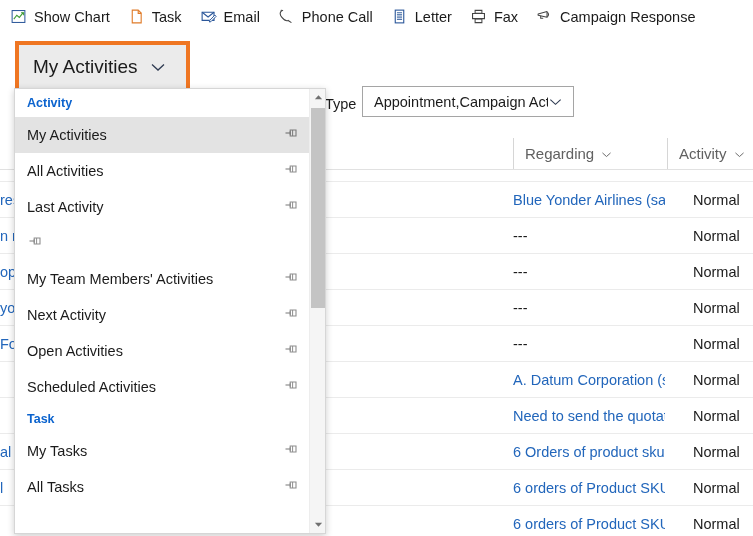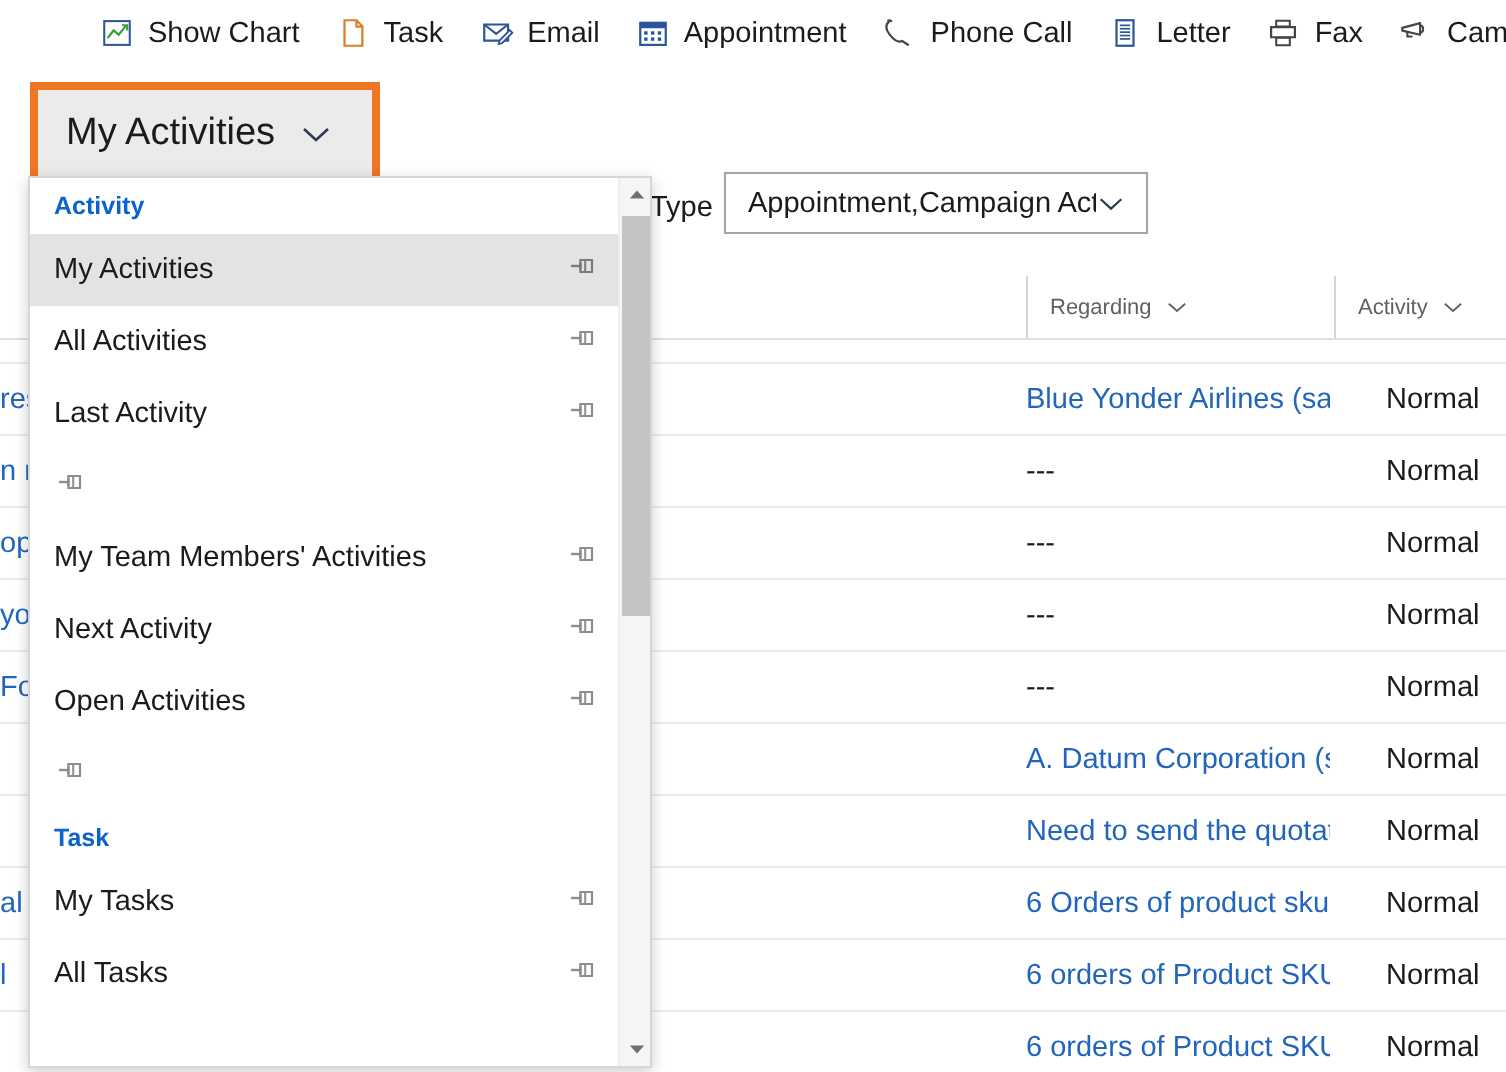--- a/index.html
+++ b/index.html
@@ -7,21 +7,21 @@
     width: 753px; height: 536px;
     background: #ffffff;
     font-family: "Liberation Sans", sans-serif;
     overflow: hidden;
   }
   #root { position: relative; width: 753px; height: 536px; background: #fff; }
 
   
   .cmdbar {
     position: absolute; left: 0; top: 0; width: 753px; height: 33px;
-    display: flex; align-items: flex-start; background: #fff; padding-left: 40px;
+    display: flex; align-items: flex-start; background: #fff;
   }
   .cmd {
     display: flex; align-items: center; gap: 7px;
     height: 33px; padding: 0 9px;
     font-size: 14.5px; color: #1b1b1b; white-space: nowrap; cursor: pointer;
   }
   .cmd:first-child { padding-left: 10px; }
   .cmd .ico { display: inline-flex; width: 17px; height: 17px; align-items: center; justify-content: center; flex: 0 0 17px; }
   .cmd .ico svg { display: block; }
 
@@ -49,21 +49,21 @@
     padding: 0 10px 0 11px; cursor: pointer;
   }
   .typebox .tv { font-size: 14.5px; color: #1b1b1b; white-space: nowrap; overflow: hidden; }
   .typebox .chev { width: 15px; height: 15px; flex: 0 0 15px; }
 
   
   .grid { position: absolute; left: 0; top: 105px; width: 753px; height: 398px; }
   .ghead { position: relative; height: 32px; border-bottom: 1px solid #e1e1e1; }
   .ghcell {
     position: absolute; top: 0; height: 31px; display: flex; align-items: center; gap: 6px;
-    font-size: 11px; color: #616161; cursor: pointer;
+    font-size: 15px; color: #616161; cursor: pointer;
   }
   .ghcell.sep { border-left: 1px solid #d6d6d6; padding-left: 11px; }
   .ghcell .chev { width: 13px; height: 13px; }
 
   .grow {
     position: relative; height: 36px; border-bottom: 1px solid #ebebeb; background: #fff;
   }
   .grow.partial { height: 12px; overflow: hidden; border-bottom: 1px solid #ebebeb; }
   .gcell { position: absolute; top: 0; height: 36px; display: flex; align-items: center;
            font-size: 14.5px; white-space: nowrap; overflow: hidden; }
@@ -125,37 +125,20 @@
       </div>
       <div class="cmd">
         <span class="ico">
           <svg width="17" height="17" viewBox="0 0 20 20">
             <path d="M2.5 5 h14 v9.5 h-14 z" fill="#fff" stroke="#2b579a" stroke-width="1.3"></path>
             <path d="M2.5 5 L9.5 10.5 L16.5 5" fill="none" stroke="#2b579a" stroke-width="1.3"></path>
             <path d="M11.5 14.5 L17.5 8.3 L19 9.8 L13 16 L11 16.5 Z" fill="#fff" stroke="#2b579a" stroke-width="1.1"></path>
           </svg>
         </span>
         <span>Email</span>
-      </div>
-      <div class="cmd">
-        <span class="ico">
-          <svg width="17" height="17" viewBox="0 0 20 20">
-            <rect x="2.5" y="4" width="15" height="13" fill="none" stroke="#2b579a" stroke-width="1.3"></rect>
-            <rect x="2.5" y="4" width="15" height="3.2" fill="#2b579a"></rect>
-            <g fill="#2b579a">
-              <rect x="4.8" y="9" width="2" height="2"></rect>
-              <rect x="8.8" y="9" width="2" height="2"></rect>
-              <rect x="12.8" y="9" width="2" height="2"></rect>
-              <rect x="4.8" y="12.6" width="2" height="2"></rect>
-              <rect x="8.8" y="12.6" width="2" height="2"></rect>
-              <rect x="12.8" y="12.6" width="2" height="2"></rect>
-            </g>
-          </svg>
-        </span>
-        <span>Appointment</span>
       </div>
       <div class="cmd">
         <span class="ico">
           <svg width="17" height="17" viewBox="0 0 20 20">
             <path d="M4 3.5 c-2 1.6 -2 4.4 0.6 7.6 c2.6 3.2 5.3 4.6 7.3 3.6 l3.4 2.2" fill="none" stroke="#444" stroke-width="1.3" stroke-linecap="round"></path>
             <path d="M3.2 3 a2 2 0 0 1 2.6 0.4" fill="none" stroke="#444" stroke-width="1.3"></path>
           </svg>
         </span>
         <span>Phone Call</span>
       </div>
@@ -353,20 +336,21 @@
         <div class="fl-item">
           <span>Open Activities</span>
           <span class="pin"><svg viewBox="0 0 16 16" width="16" height="16">
     <path d="M7.2 3 L13 3 L13 9 L7.2 9 Z" fill="none" stroke="#7a7a7a" stroke-width="1.1"></path>
     <path d="M9.6 3 L9.6 9" stroke="#7a7a7a" stroke-width="1"></path>
     <path d="M2.5 6 L7.2 6" stroke="#7a7a7a" stroke-width="1.2"></path>
     <path d="M7.2 4.2 L7.2 7.8" stroke="#7a7a7a" stroke-width="1.2"></path>
             </svg></span>
         </div>
         <div class="fl-item">
+          <span>Scheduled Activities</span>
           <span class="pin"><svg viewBox="0 0 16 16" width="16" height="16">
     <path d="M7.2 3 L13 3 L13 9 L7.2 9 Z" fill="none" stroke="#7a7a7a" stroke-width="1.1"></path>
     <path d="M9.6 3 L9.6 9" stroke="#7a7a7a" stroke-width="1"></path>
     <path d="M2.5 6 L7.2 6" stroke="#7a7a7a" stroke-width="1.2"></path>
     <path d="M7.2 4.2 L7.2 7.8" stroke="#7a7a7a" stroke-width="1.2"></path>
             </svg></span>
         </div>
         <div class="fl-group">Task</div>
         <div class="fl-item">
           <span>My Tasks</span>

